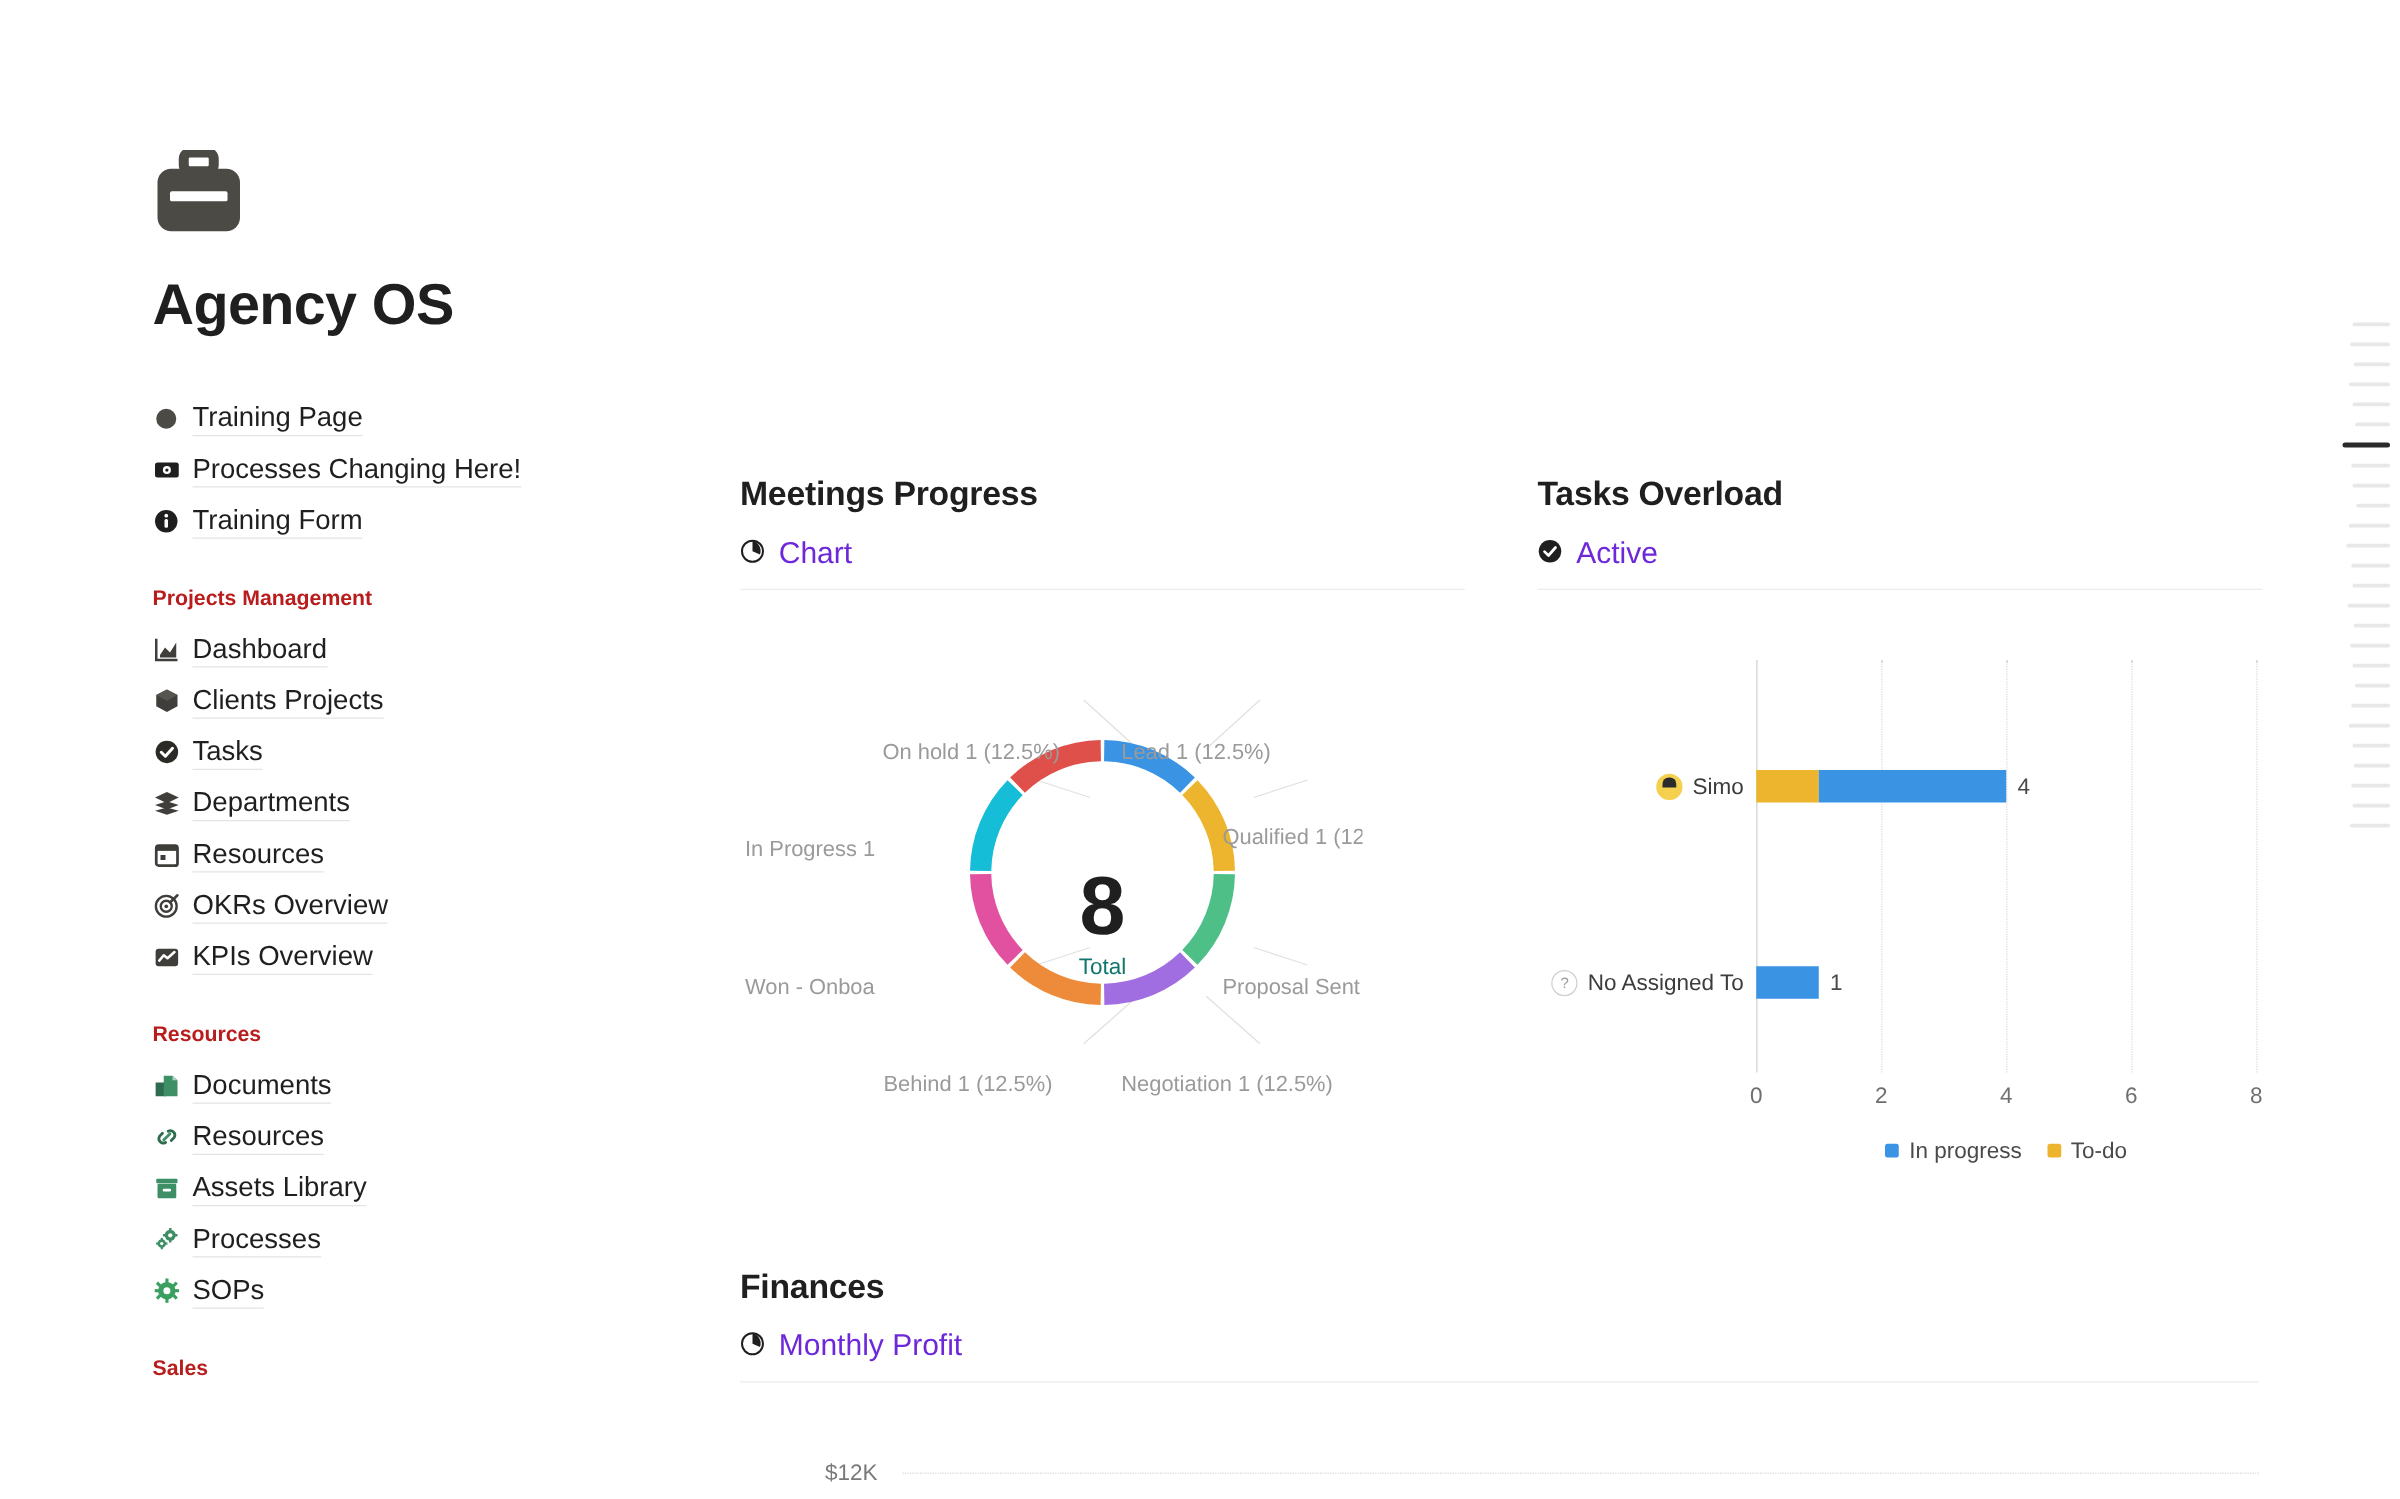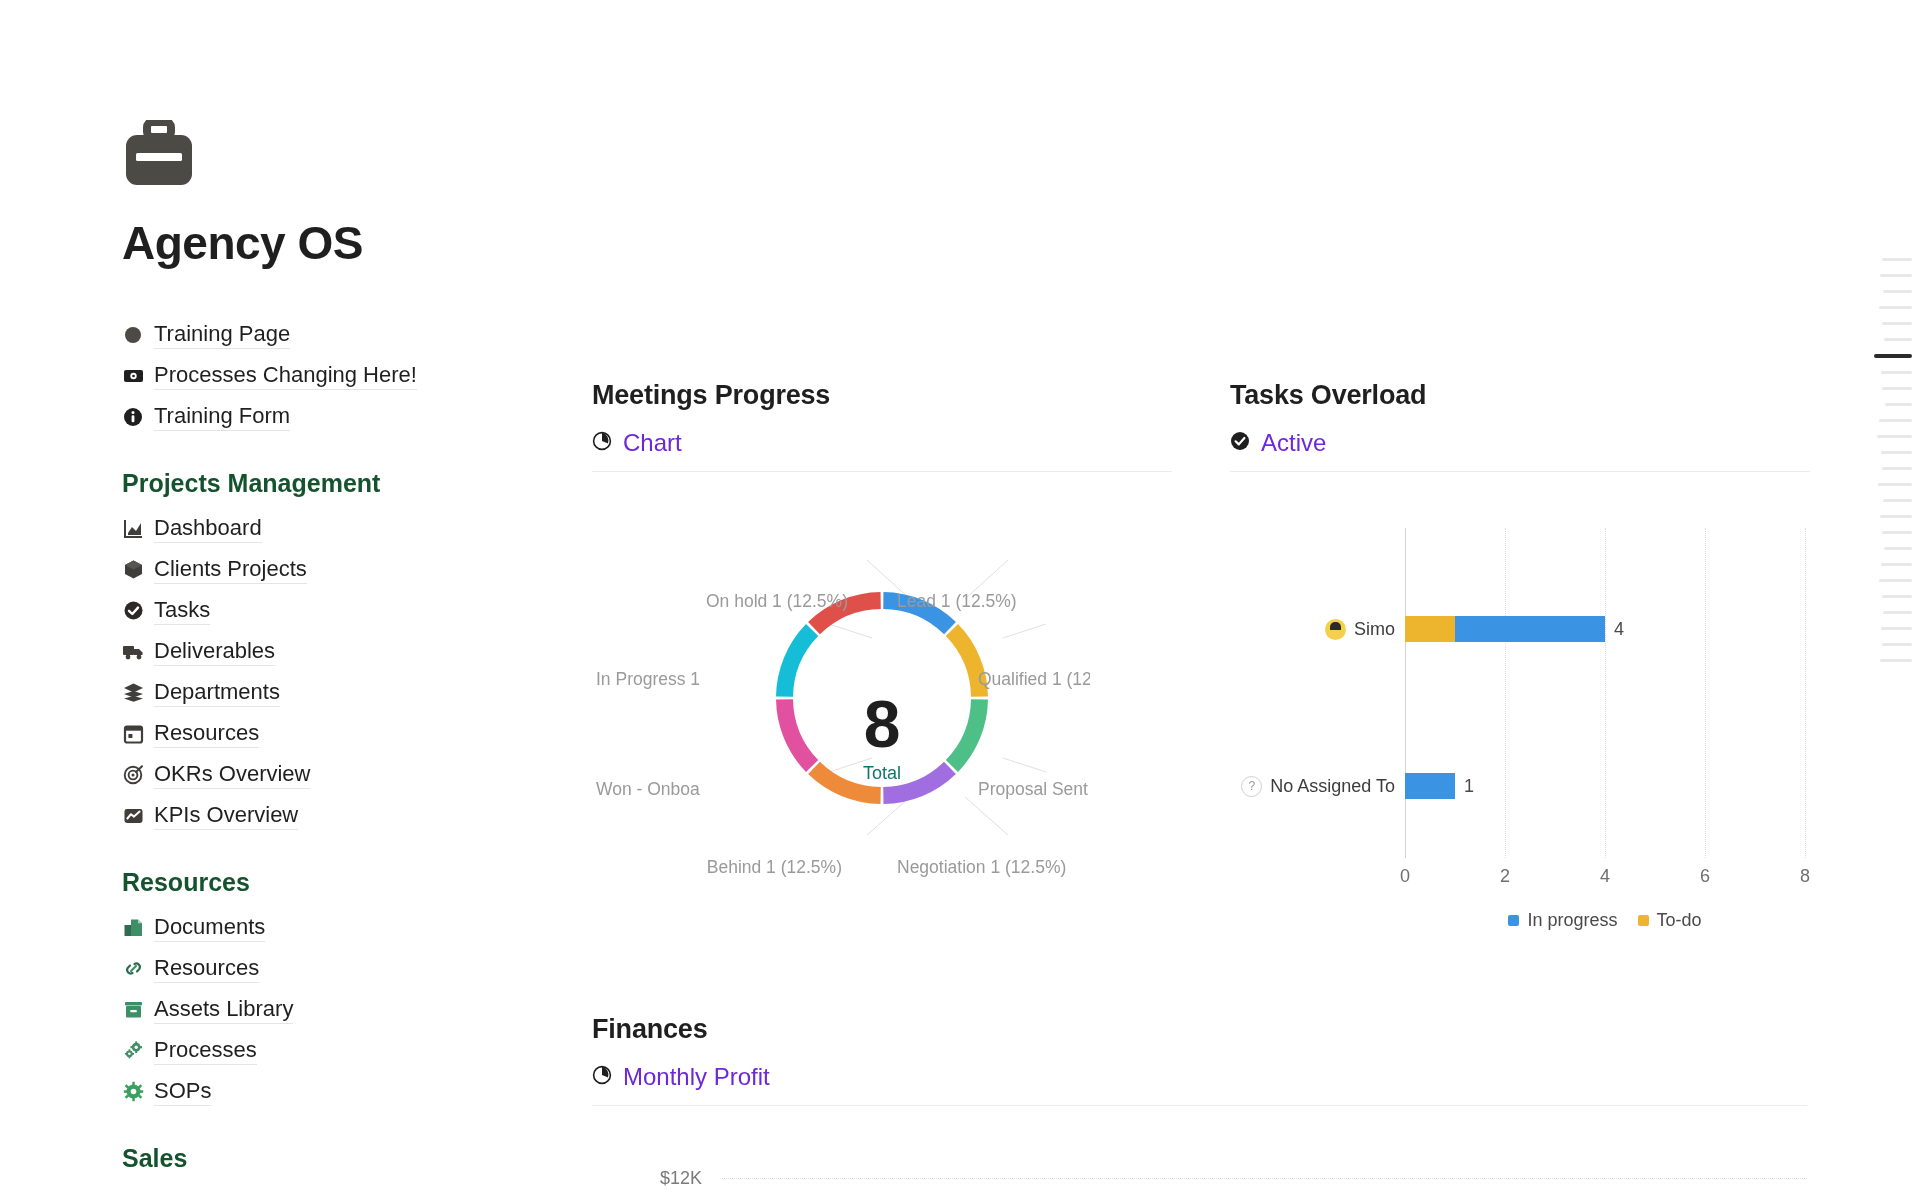--- a/index.html
+++ b/index.html
@@ -28,23 +28,23 @@
   }
   #brand-title {
     font-size: 46px;
     font-weight: 700;
     color: #1f1f1f;
     letter-spacing: -0.5px;
     margin-bottom: 44px;
   }
   .nav-group { margin-bottom: 6px; }
   .nav-heading {
-    font-size: 25px;
+    font-size: 17px;
     font-weight: 700;
-    color: #14532d;
+    color: #b91c1c;
     margin: 32px 0 10px 0;
   }
   .nav-item {
     display: flex;
     align-items: center;
     gap: 10px;
     height: 41px;
     cursor: pointer;
   }
   .nav-ico {
@@ -357,31 +357,20 @@
       <div class="nav-item">
         <span class="nav-ico">
           <svg width="21" height="21" viewBox="0 0 21 21">
             <circle cx="10.5" cy="10.5" r="9" fill="#2b2a27"></circle>
             <path d="M6 10.8 L9.3 14 L15 7.6" stroke="#ffffff" stroke-width="2.4" fill="none" stroke-linecap="round" stroke-linejoin="round"></path>
           </svg>
         </span>
         <span class="nav-label">Tasks</span>
       </div>
 
-      <div class="nav-item">
-        <span class="nav-ico">
-          <svg width="22" height="21" viewBox="0 0 22 21">
-            <rect x="1" y="5" width="11" height="9" rx="1" fill="#3f3e3a"></rect>
-            <path d="M12 8 L17 8 L20.5 11.5 L20.5 14 L12 14 Z" fill="#3f3e3a"></path>
-            <circle cx="6" cy="16" r="2.4" fill="#3f3e3a"></circle>
-            <circle cx="17" cy="16" r="2.4" fill="#3f3e3a"></circle>
-          </svg>
-        </span>
-        <span class="nav-label">Deliverables</span>
-      </div>
 
       <div class="nav-item">
         <span class="nav-ico">
           <svg width="21" height="21" viewBox="0 0 21 21">
             <path d="M10.5 1.5 L20 6 L10.5 10.5 L1 6 Z" fill="#3f3e3a"></path>
             <path d="M10.5 9 L20 12 L10.5 15.5 L1 12 Z" fill="#3f3e3a"></path>
             <path d="M10.5 14 L20 16.6 L10.5 19.8 L1 16.6 Z" fill="#3f3e3a"></path>
           </svg>
         </span>
         <span class="nav-label">Departments</span>
@@ -543,21 +532,21 @@
                 <path d="M -1.4799911159493708 105.98966754498625 A 106 106 0 0 1 -73.89950090258384 75.99252441095119 L -62.04769415405624 63.805044080892976 A 89 89 0 0 0 -1.2426340501839057 88.99132463682808 Z" fill="#ee8b3a"></path>
                 <path d="M -75.99252441095119 73.89950090258381 A 106 106 0 0 1 -105.98966754498625 1.4799911159494137 L -88.99132463682808 1.2426340501839417 A 89 89 0 0 0 -63.80504408089298 62.04769415405622 Z" fill="#e2519f"></path>
                 <path d="M -105.98966754498625 -1.4799911159493877 A 106 106 0 0 1 -75.99252441095119 -73.89950090258384 L -63.805044080892976 -62.04769415405624 A 89 89 0 0 0 -88.99132463682808 -1.24263405018392 Z" fill="#16bdd6"></path>
                 <path d="M -73.89950090258385 -75.99252441095116 A 106 106 0 0 1 -1.4799911159494203 -105.98966754498625 L -1.2426340501839472 -88.99132463682808 A 89 89 0 0 0 -62.04769415405626 -63.805044080892955 Z" fill="#e0504a"></path>
               </g>
           </svg>
           <div id="donut-center-value">8</div>
           <div id="donut-center-label">Total</div>
 
           <div class="slice-label" style="left:305px; top:93px;">Lead 1 (12.5%)</div>
-          <div class="slice-label" style="left:386px; top:171px; width:112px; overflow:hidden;">Qualified 1 (12</div>
+          <div class="slice-label" style="left:386px; top:161px; width:112px; overflow:hidden;">Qualified 1 (12</div>
           <div class="slice-label" style="left:386px; top:281px;">Proposal Sent</div>
           <div class="slice-label" style="left:305px; top:359px;">Negotiation 1 (12.5%)</div>
           <div class="slice-label" style="right:330px; top:359px;">Behind 1 (12.5%)</div>
           <div class="slice-label" style="left:4px; top:281px; width:104px; overflow:hidden;">Won - Onboard</div>
           <div class="slice-label" style="left:4px; top:171px; width:104px; overflow:hidden;">In Progress 1 (</div>
           <div class="slice-label" style="right:324px; top:93px;">On hold 1 (12.5%)</div>
         </div>
       </div>
 
       <div class="card" id="card-tasks">

